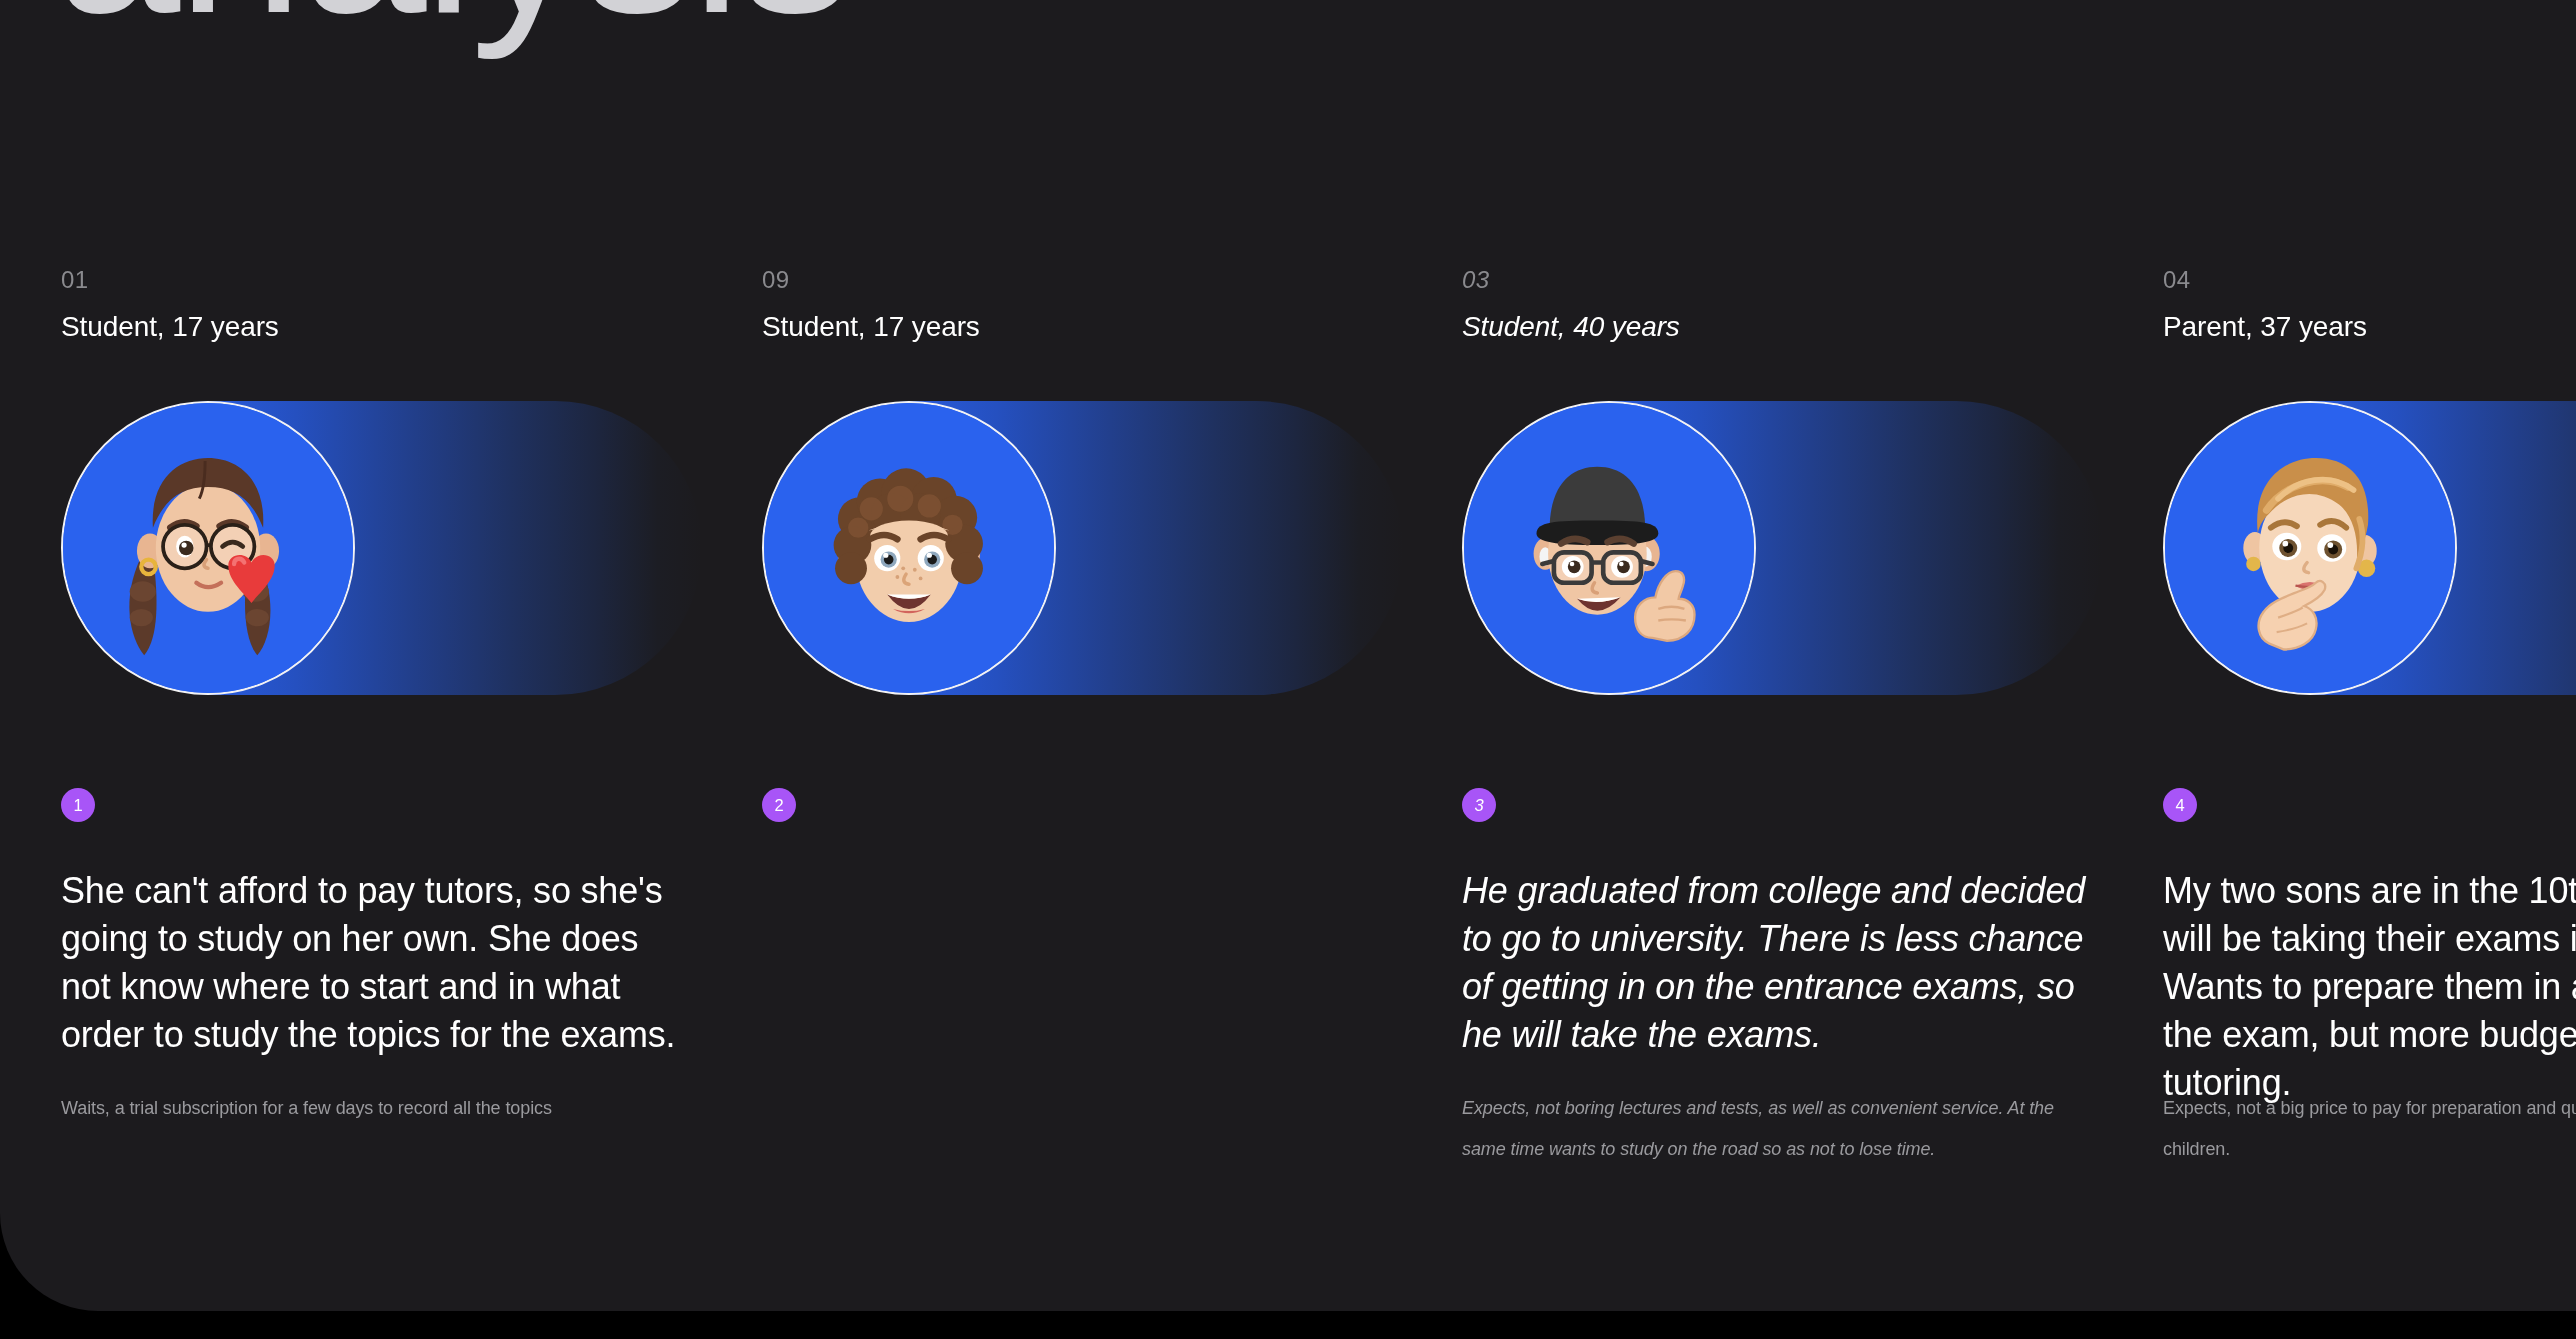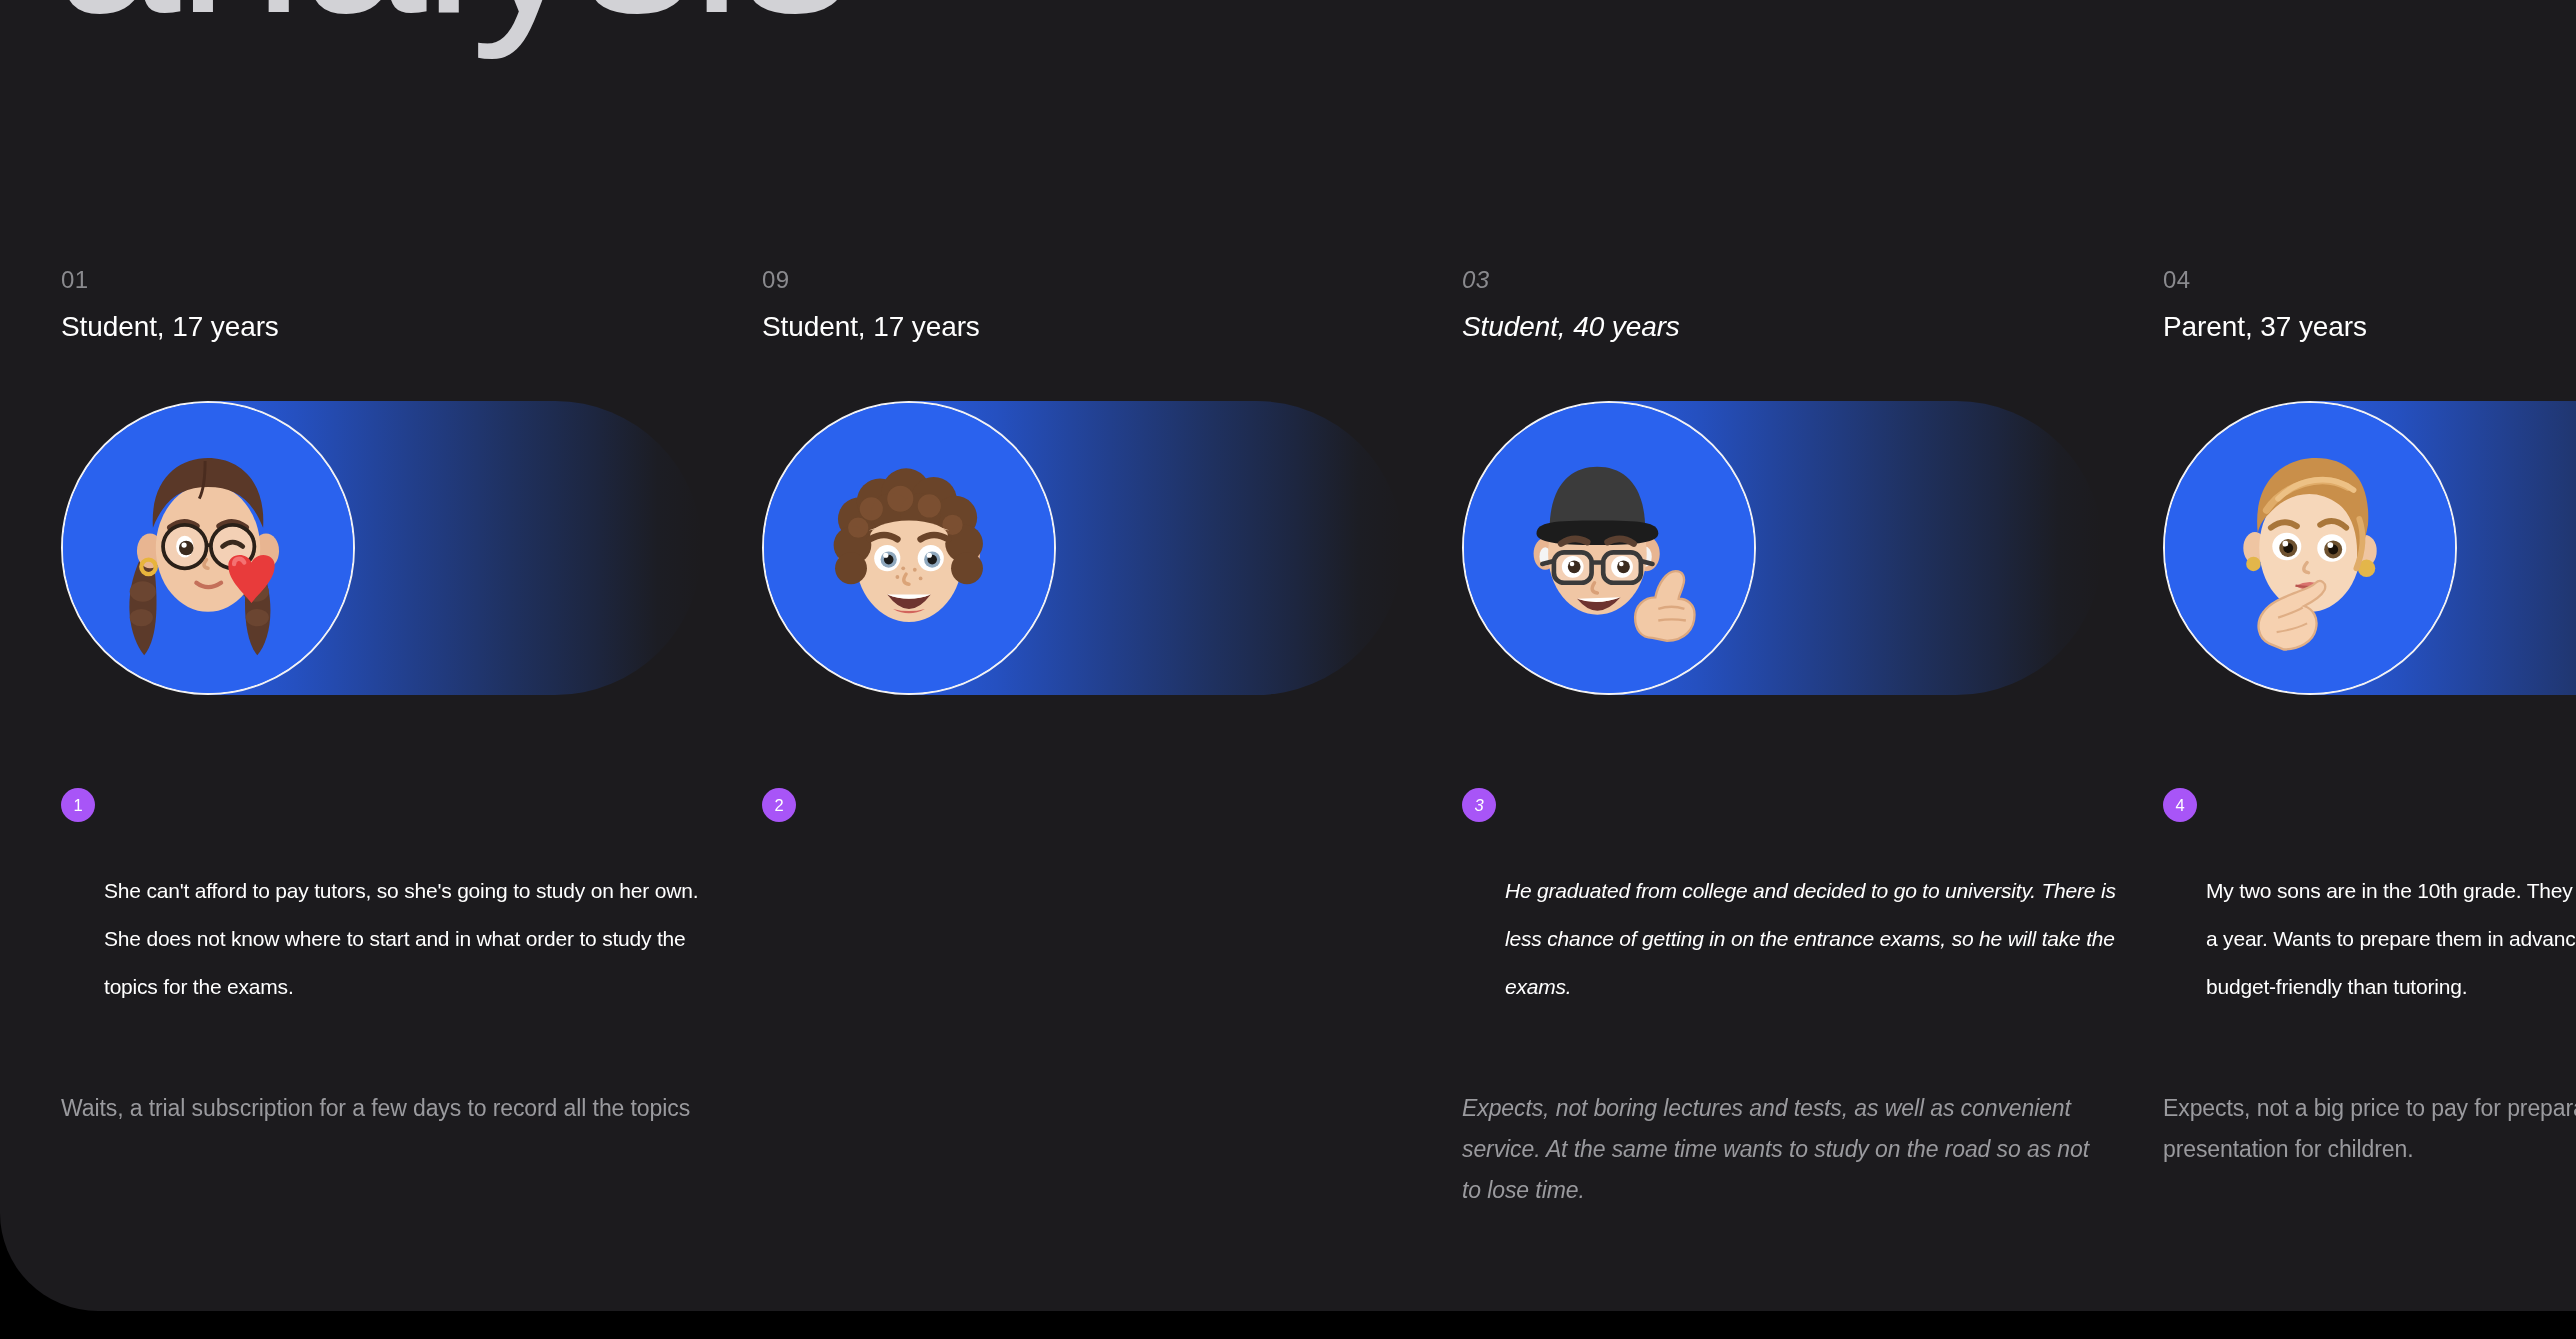--- a/index.html
+++ b/index.html
@@ -142,33 +142,32 @@
     line-height: 34px;
     text-align: center;
   }
 
   
   .quote {
     position: absolute;
     top: 867px;
     left: 0;
     width: 634px;
-    font-size: 21px;
+    font-size: 36px;
     line-height: 48px;
     color: #FFFFFF;
     letter-spacing: -0.2px;
-    margin-left: 43px;
   }
 
   .note {
     position: absolute;
     top: 1088px;
     left: 0;
     width: 634px;
-    font-size: 23px;
+    font-size: 18px;
     line-height: 41px;
     color: #9A9A9E;
     letter-spacing: -0.1px;
   }
 </style>
 </head>
 <body>
 
 <div id="page">
 

